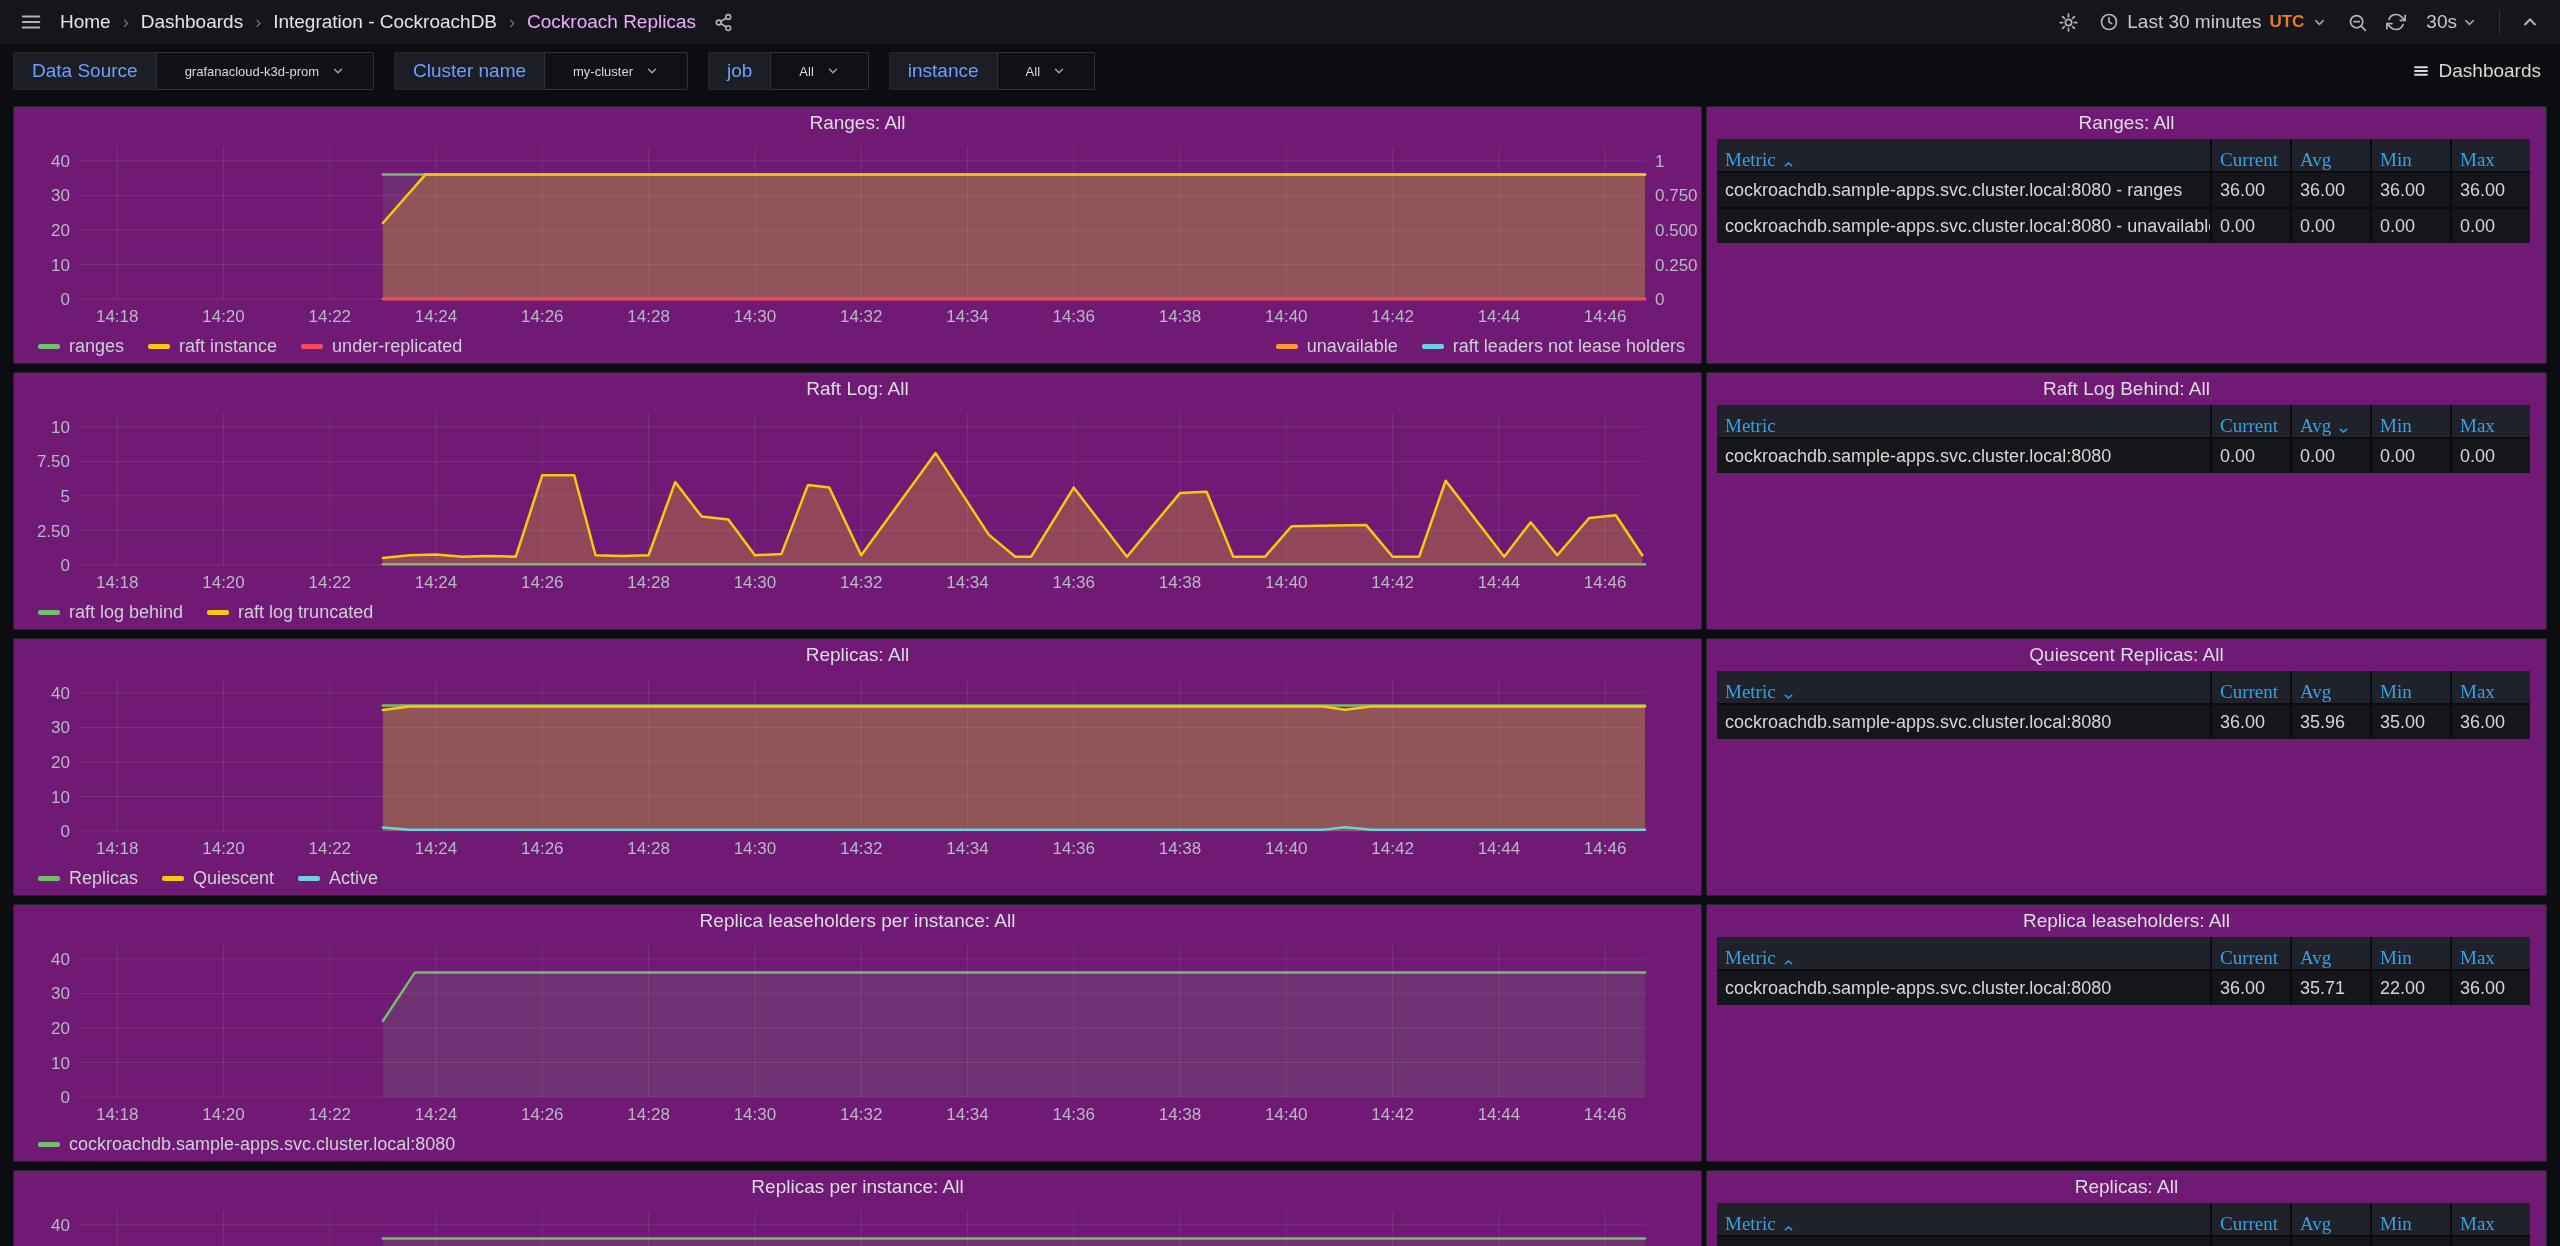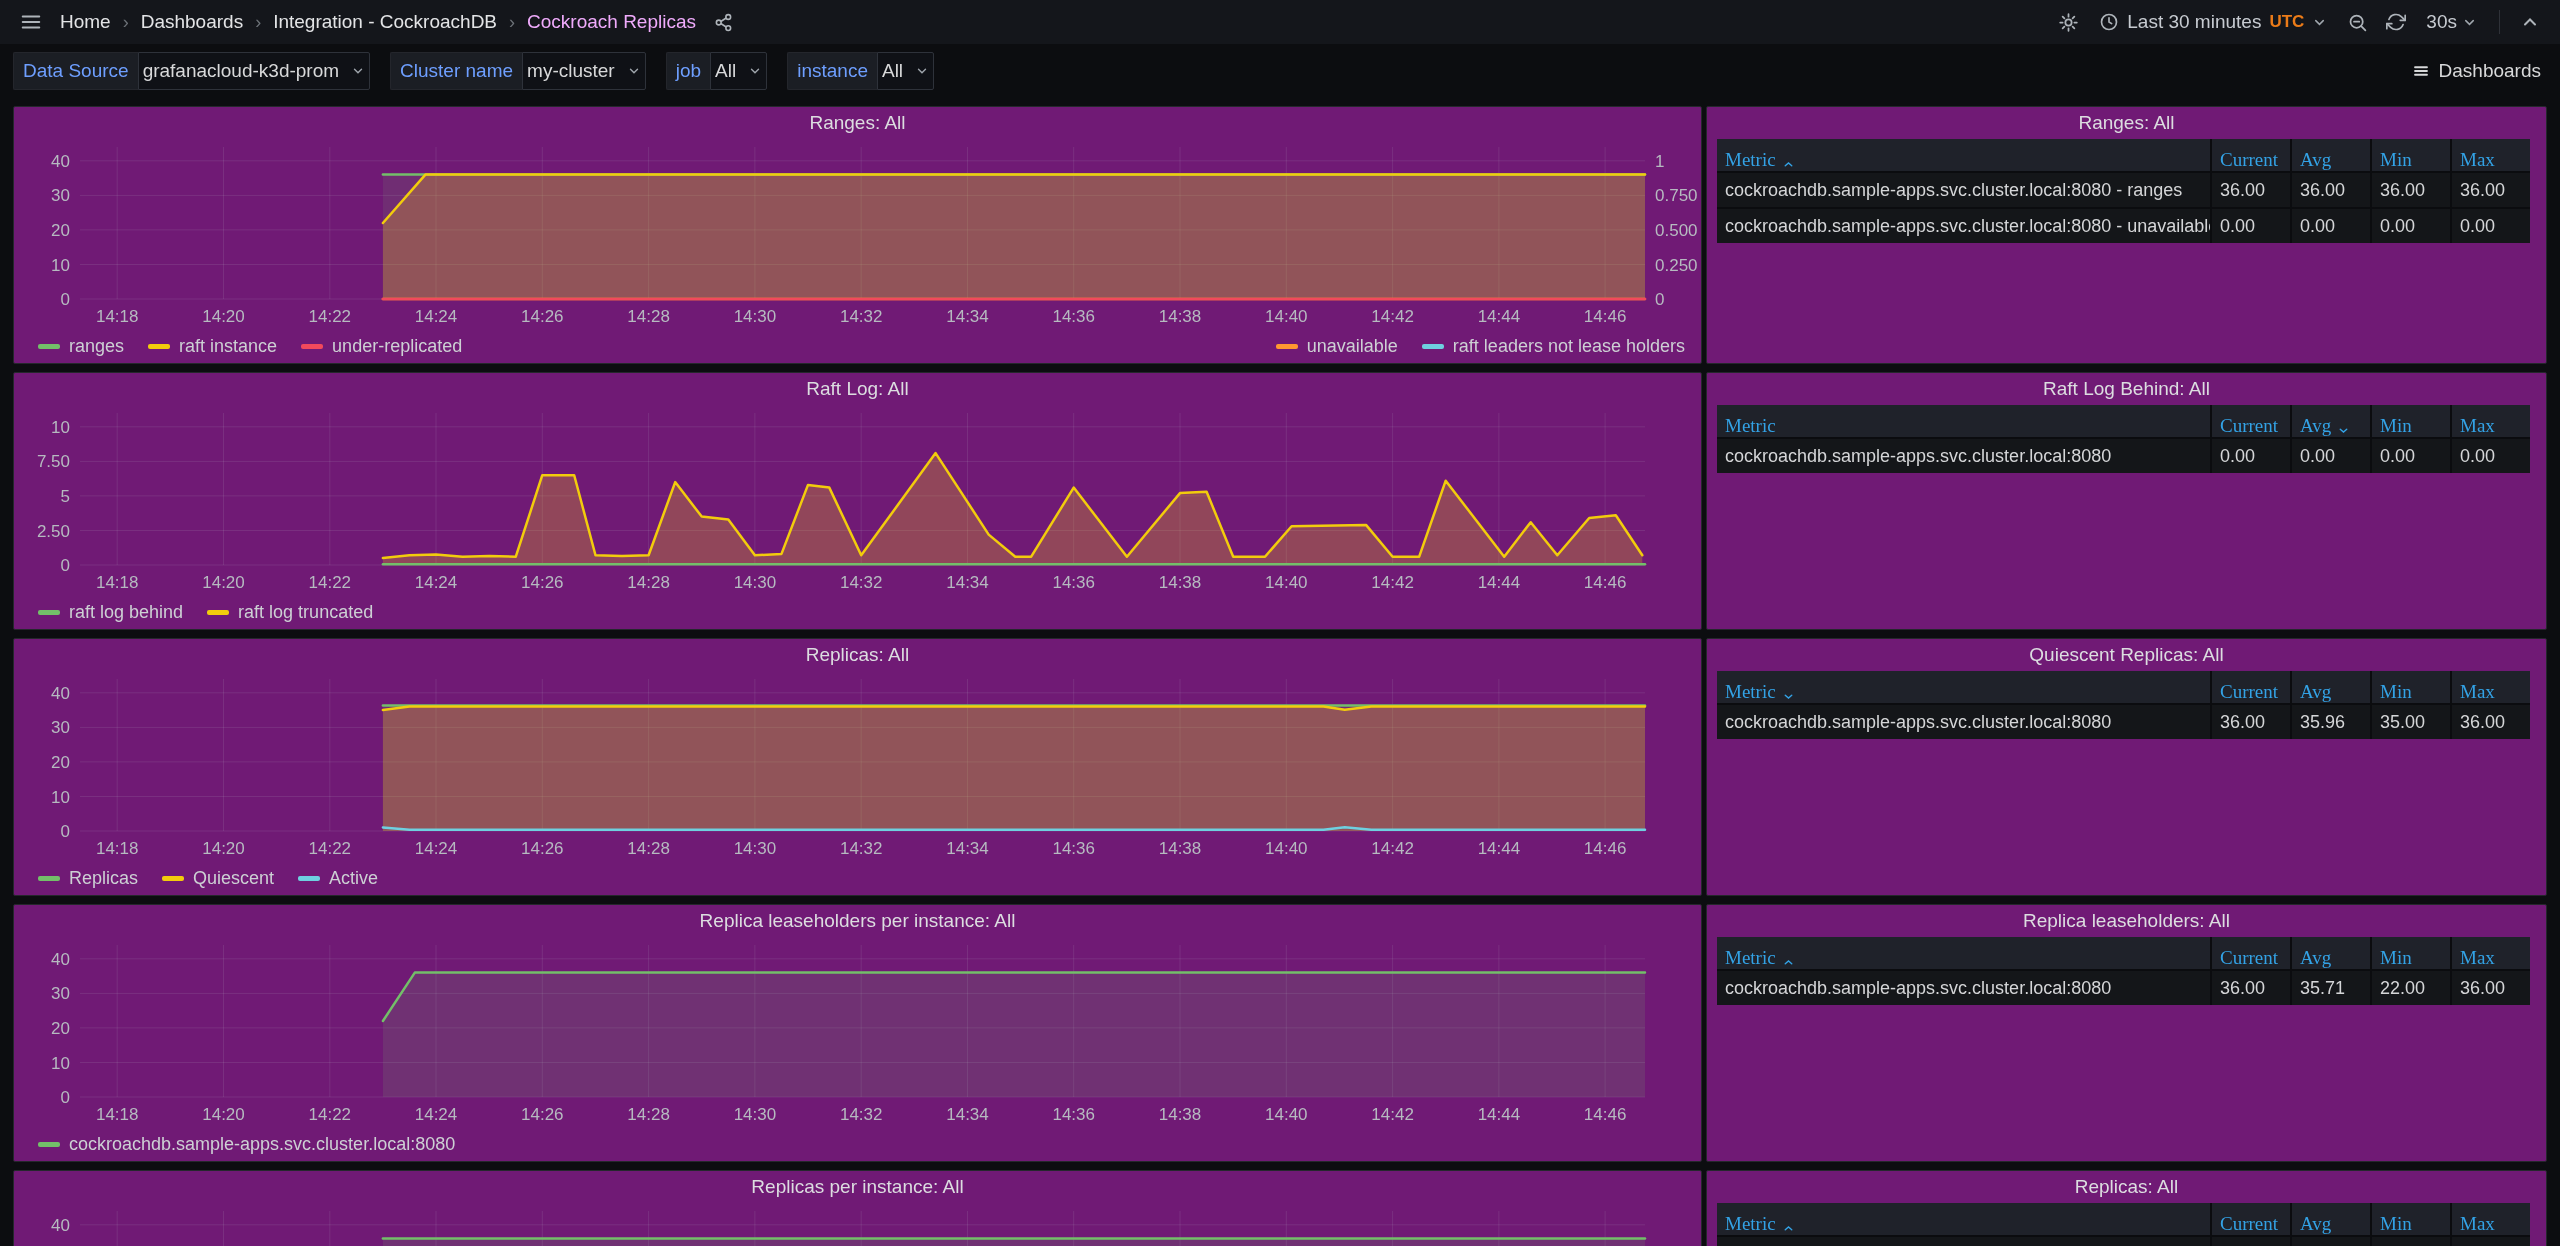--- a/index.html
+++ b/index.html
@@ -17,23 +17,23 @@
   .spacer{flex:1;}
   .nav-right{display:flex;align-items:center;gap:10px;}
   .txt-btn{background:none;border:none;color:#c7cbd1;font-size:19px;display:flex;align-items:center;gap:8px;
     font-family:Liberation Sans, sans-serif;cursor:pointer;padding:4px 6px;}
   .utc{color:#eb7b18;font-weight:700;font-size:17px;}
   .vdiv{width:1px;height:24px;background:#2e3138;margin:0 6px;}
   
   .filters{height:54px;display:flex;align-items:center;padding:0 13px;gap:20px;background:#0c0d10;}
   .fgroup{display:flex;align-items:stretch;height:38px;}
   .flabel{background:#1b1e24;border:1px solid #24262c;border-right:none;color:#6e9fff;display:flex;align-items:center;
-    padding:0 9px;font-size:19px;border-radius:2px 0 0 2px;white-space:nowrap;}
-  .fselect{background:#0f1116;border:1px solid #2e323a;display:flex;align-items:center;gap:12px;padding:0 4px;
-    color:#d8d9da;font-size:19px;border-radius:0 2px 2px 0;cursor:pointer;white-space:nowrap;}
+    padding:0 18px;font-size:19px;border-radius:2px 0 0 2px;white-space:nowrap;}
+  .fselect{background:#0f1116;border:1px solid #2e323a;display:flex;align-items:center;gap:12px;padding:0 28px;
+    color:#d8d9da;font-size:13px;border-radius:0 2px 2px 0;cursor:pointer;white-space:nowrap;}
   .fselect svg{color:#9fa6ad;}
   .dashbtn{background:none;border:none;color:#d8d9da;font-size:19px;display:flex;align-items:center;gap:9px;
     font-family:inherit;cursor:pointer;}
   
   .dash{margin-top:8px;padding:0 13px;display:grid;grid-template-columns:1689px 841px;grid-auto-rows:258px;
     gap:8px 4px;overflow:hidden;height:1140px;}
   .panel{background:#701a75;border:1px solid #25272c;border-radius:2px;display:flex;flex-direction:column;
     overflow:hidden;}
   .ptitle{margin:0;height:32px;line-height:32px;text-align:center;font-size:19px;font-weight:500;color:#dcdde0;
     cursor:pointer;}

